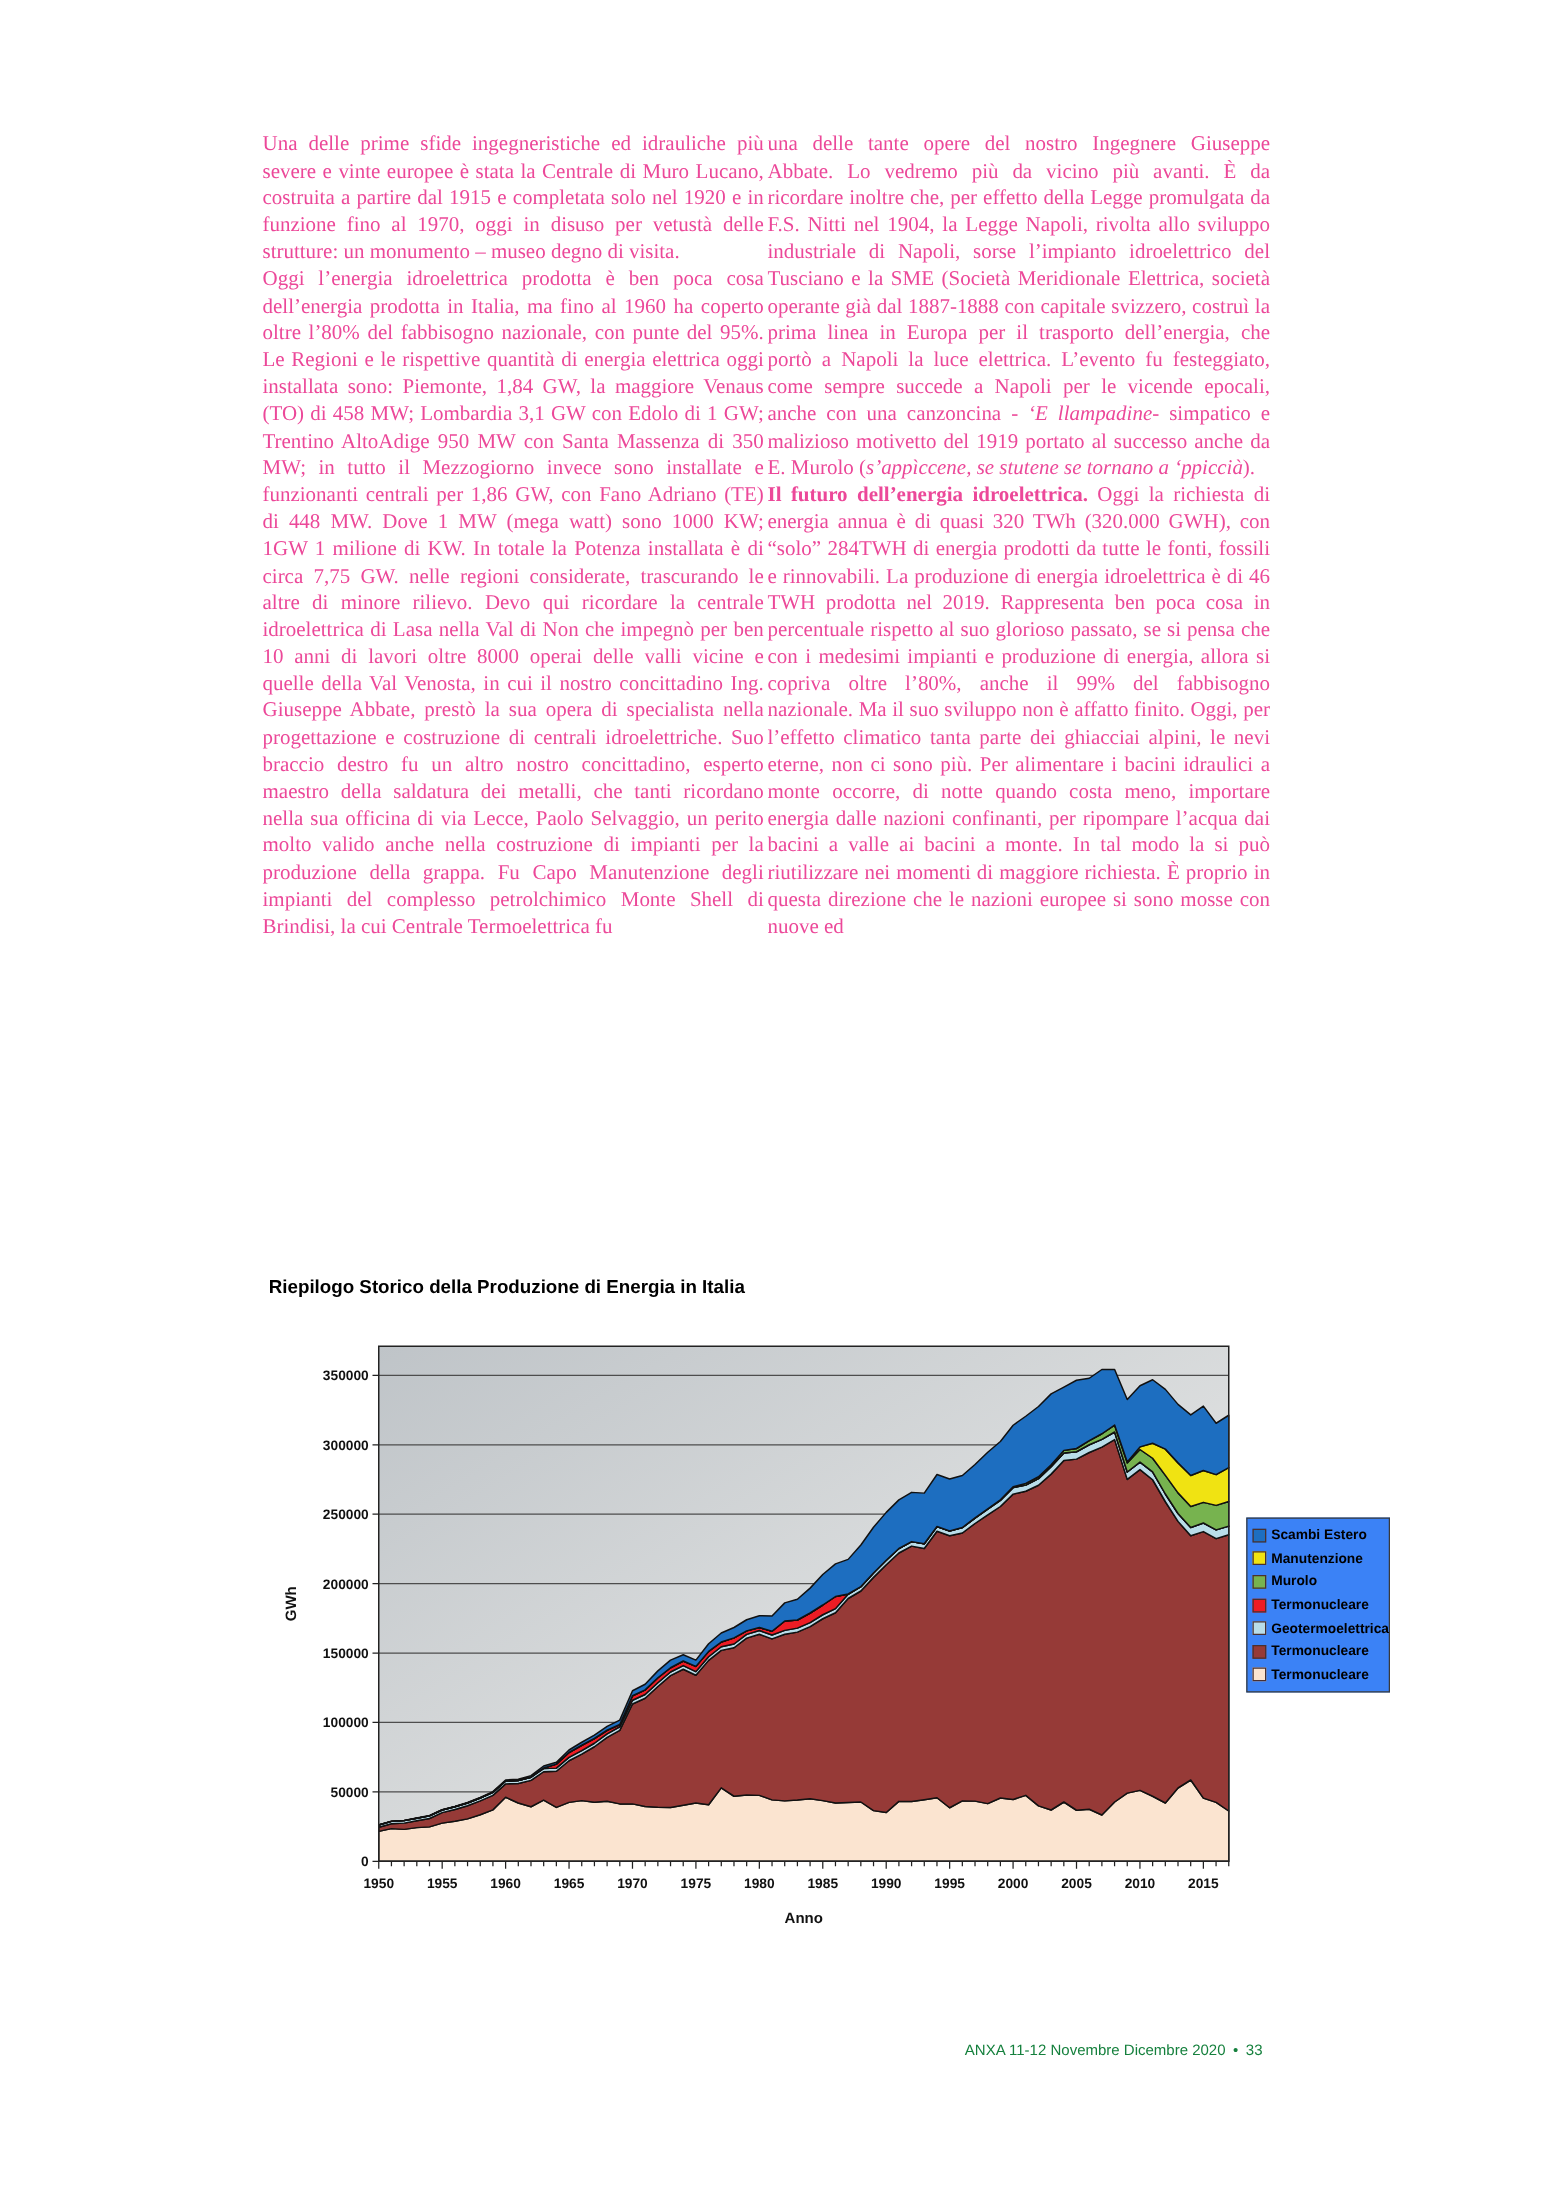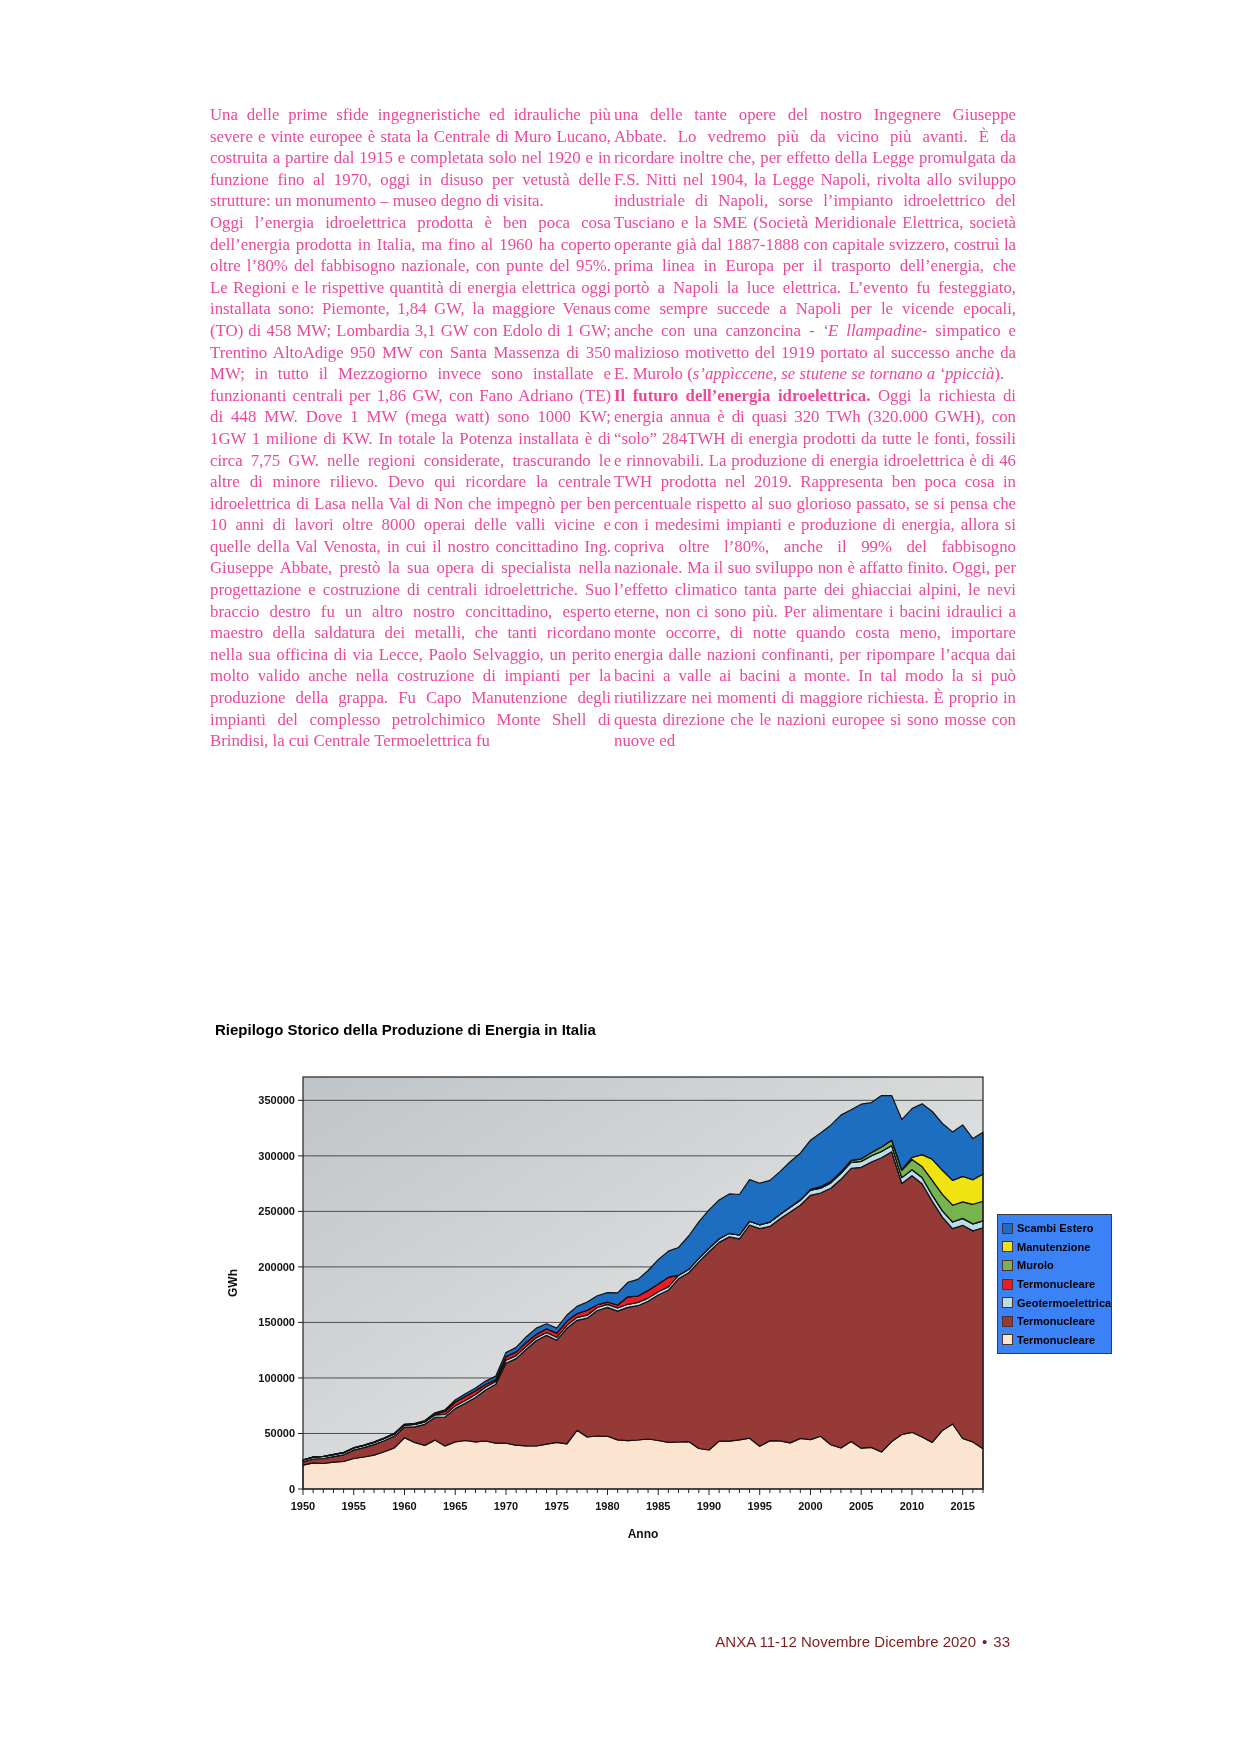--- a/index.html
+++ b/index.html
@@ -36,21 +36,21 @@
     box-sizing:border-box;background:#3b82f6;border:1px solid #3a3a3a;
     padding:4px 2px 4px 4px;
     font-family:"Liberation Sans", sans-serif;font-size:11px;font-weight:bold;color:#000;
   }
   .legend-item{display:flex;align-items:center;height:18.6px;white-space:nowrap;}
   .legend-swatch{width:9px;height:9px;border:1px solid #4a3030;margin-right:4px;flex:0 0 auto;}
 
   .footer{
     position:absolute;left:210px;top:1633px;width:800px;
     text-align:right;
-    font-family:"Liberation Sans", sans-serif;font-size:15px;color:#7f1d1d;
+    font-family:"Liberation Sans", sans-serif;font-size:12px;color:#15803d;
   }
   .footer .bullet{margin:0 6px;}
 </style>
 </head>
 <body>
 
 <div class="page">
 
   <div class="col col-left">
       <p><span>Una delle prime sfide ingegneristiche ed idrauliche più severe e vinte europee è stata la Centrale di Muro Lucano, costruita a partire dal 1915 e completata solo nel 1920 e in funzione fino al 1970, oggi in disuso per vetustà delle strutture: un monumento – museo degno di visita.</span></p>

